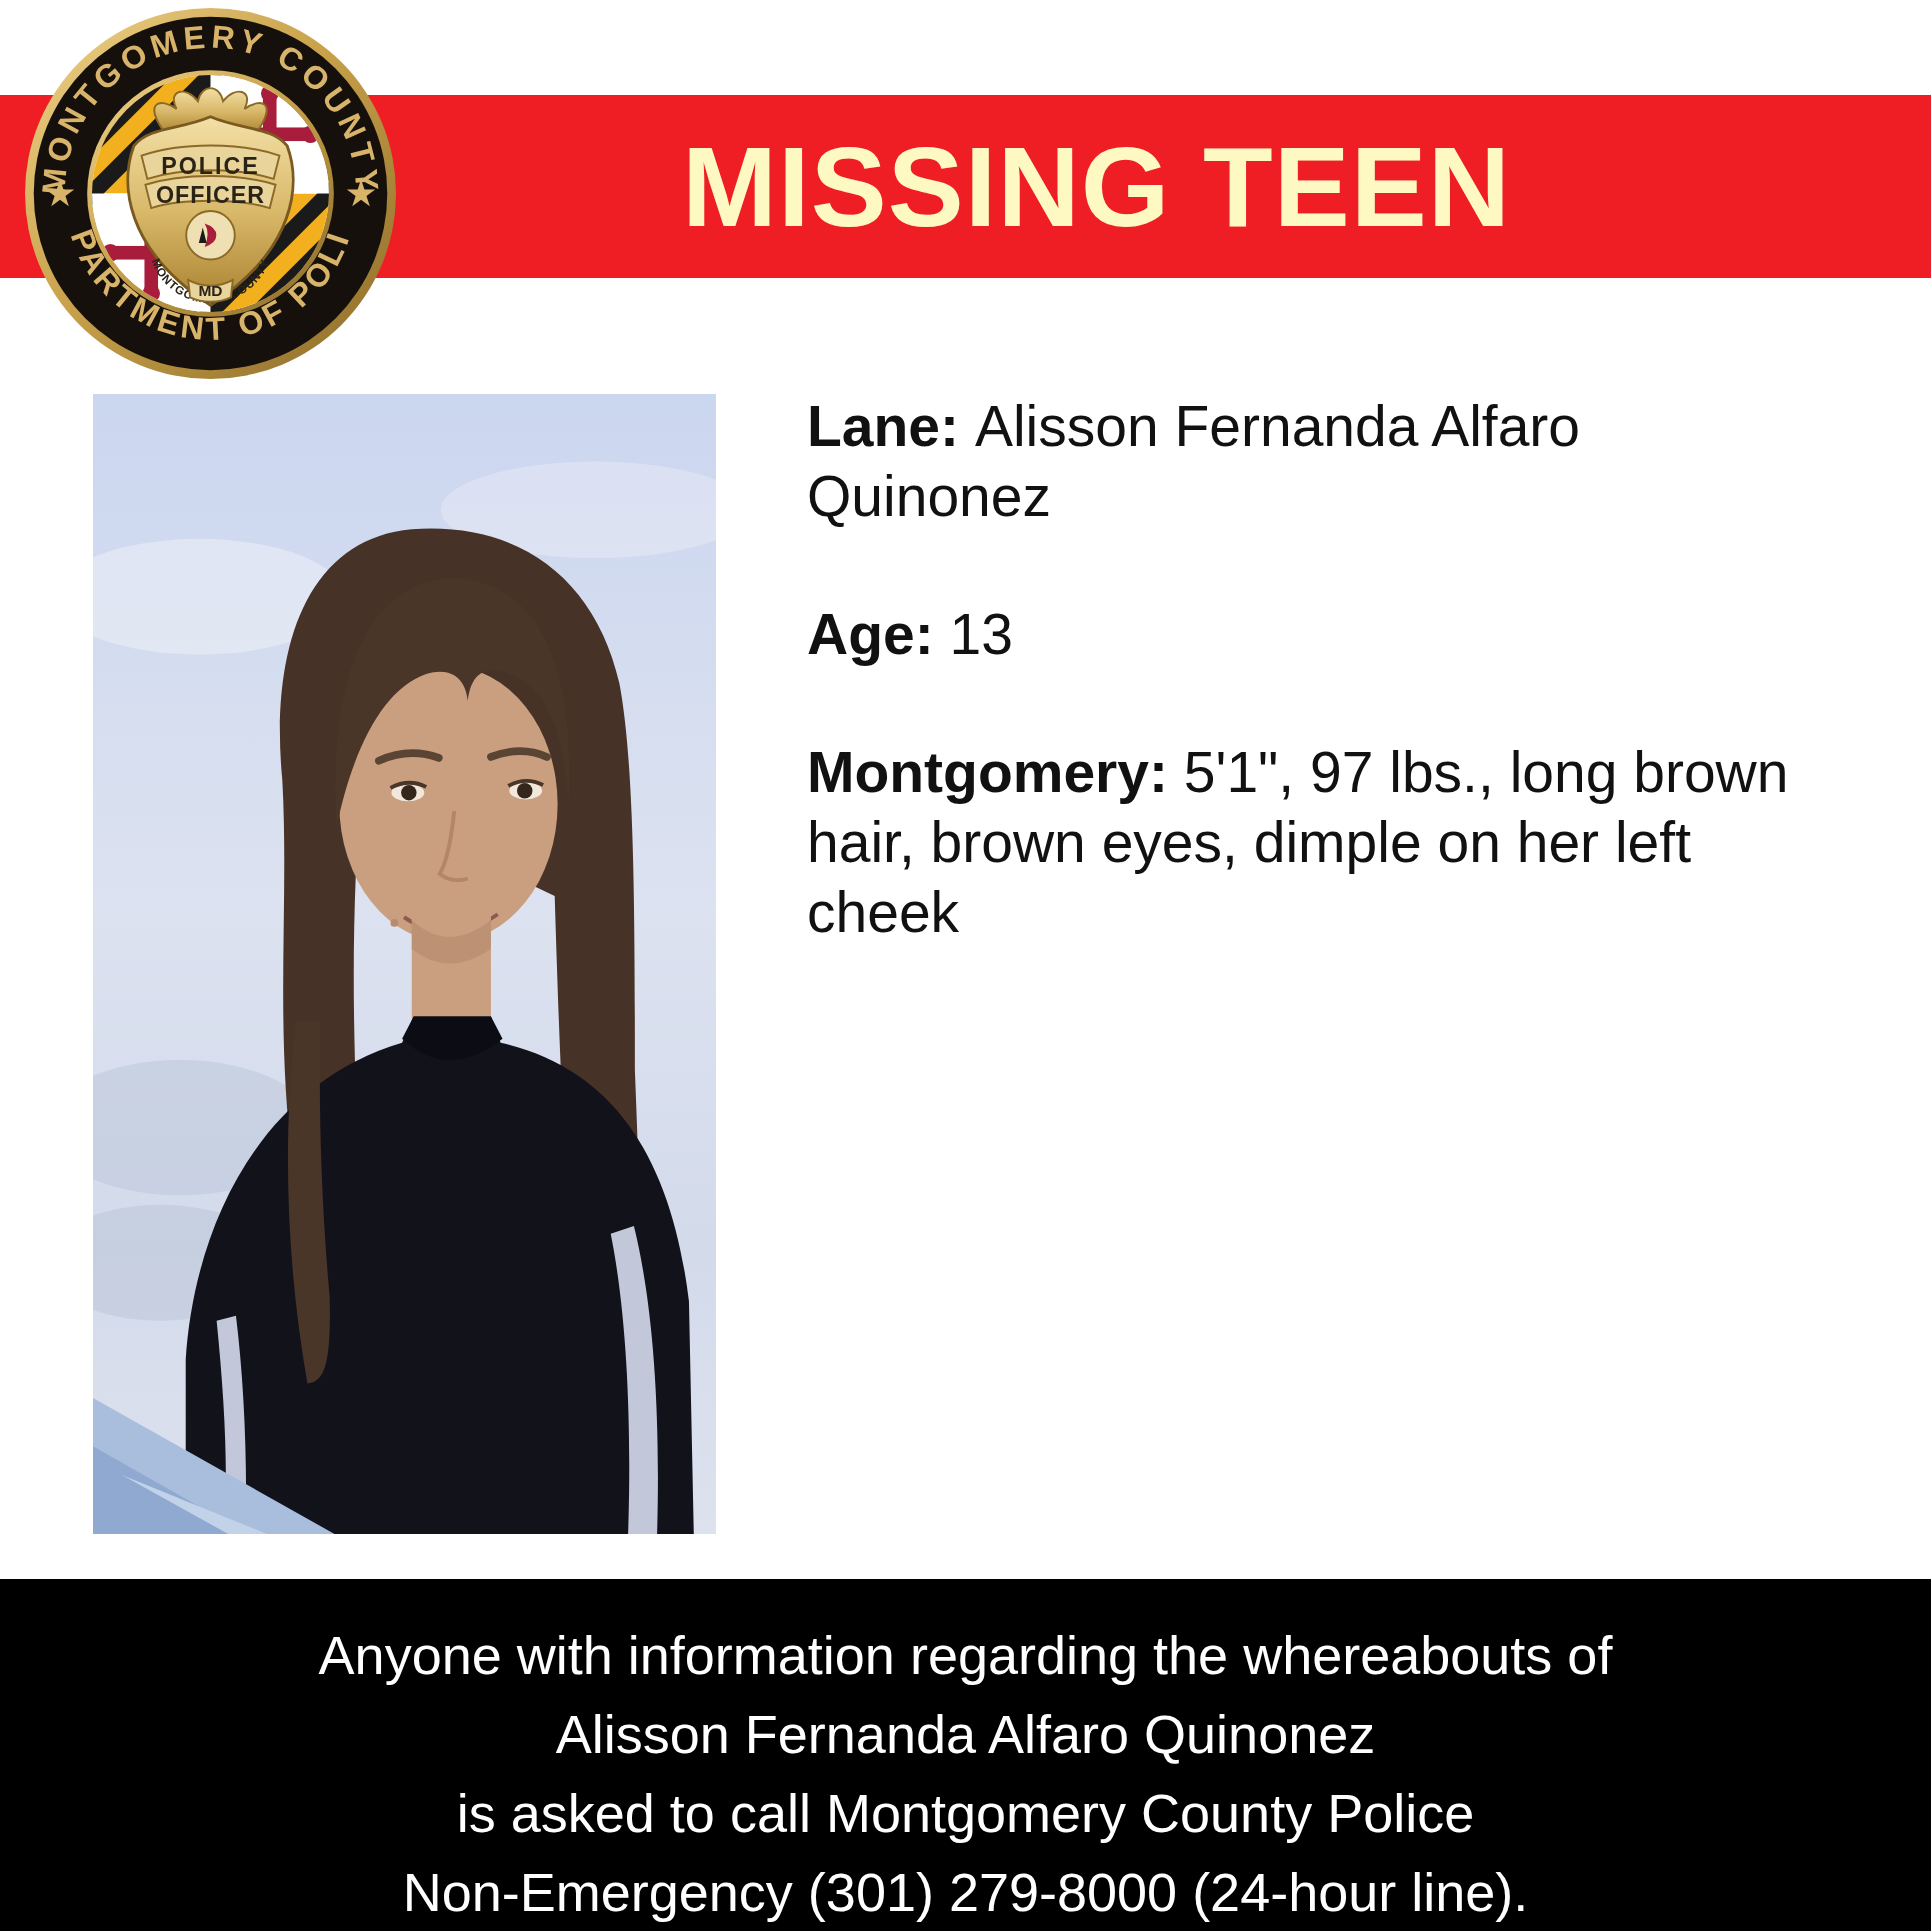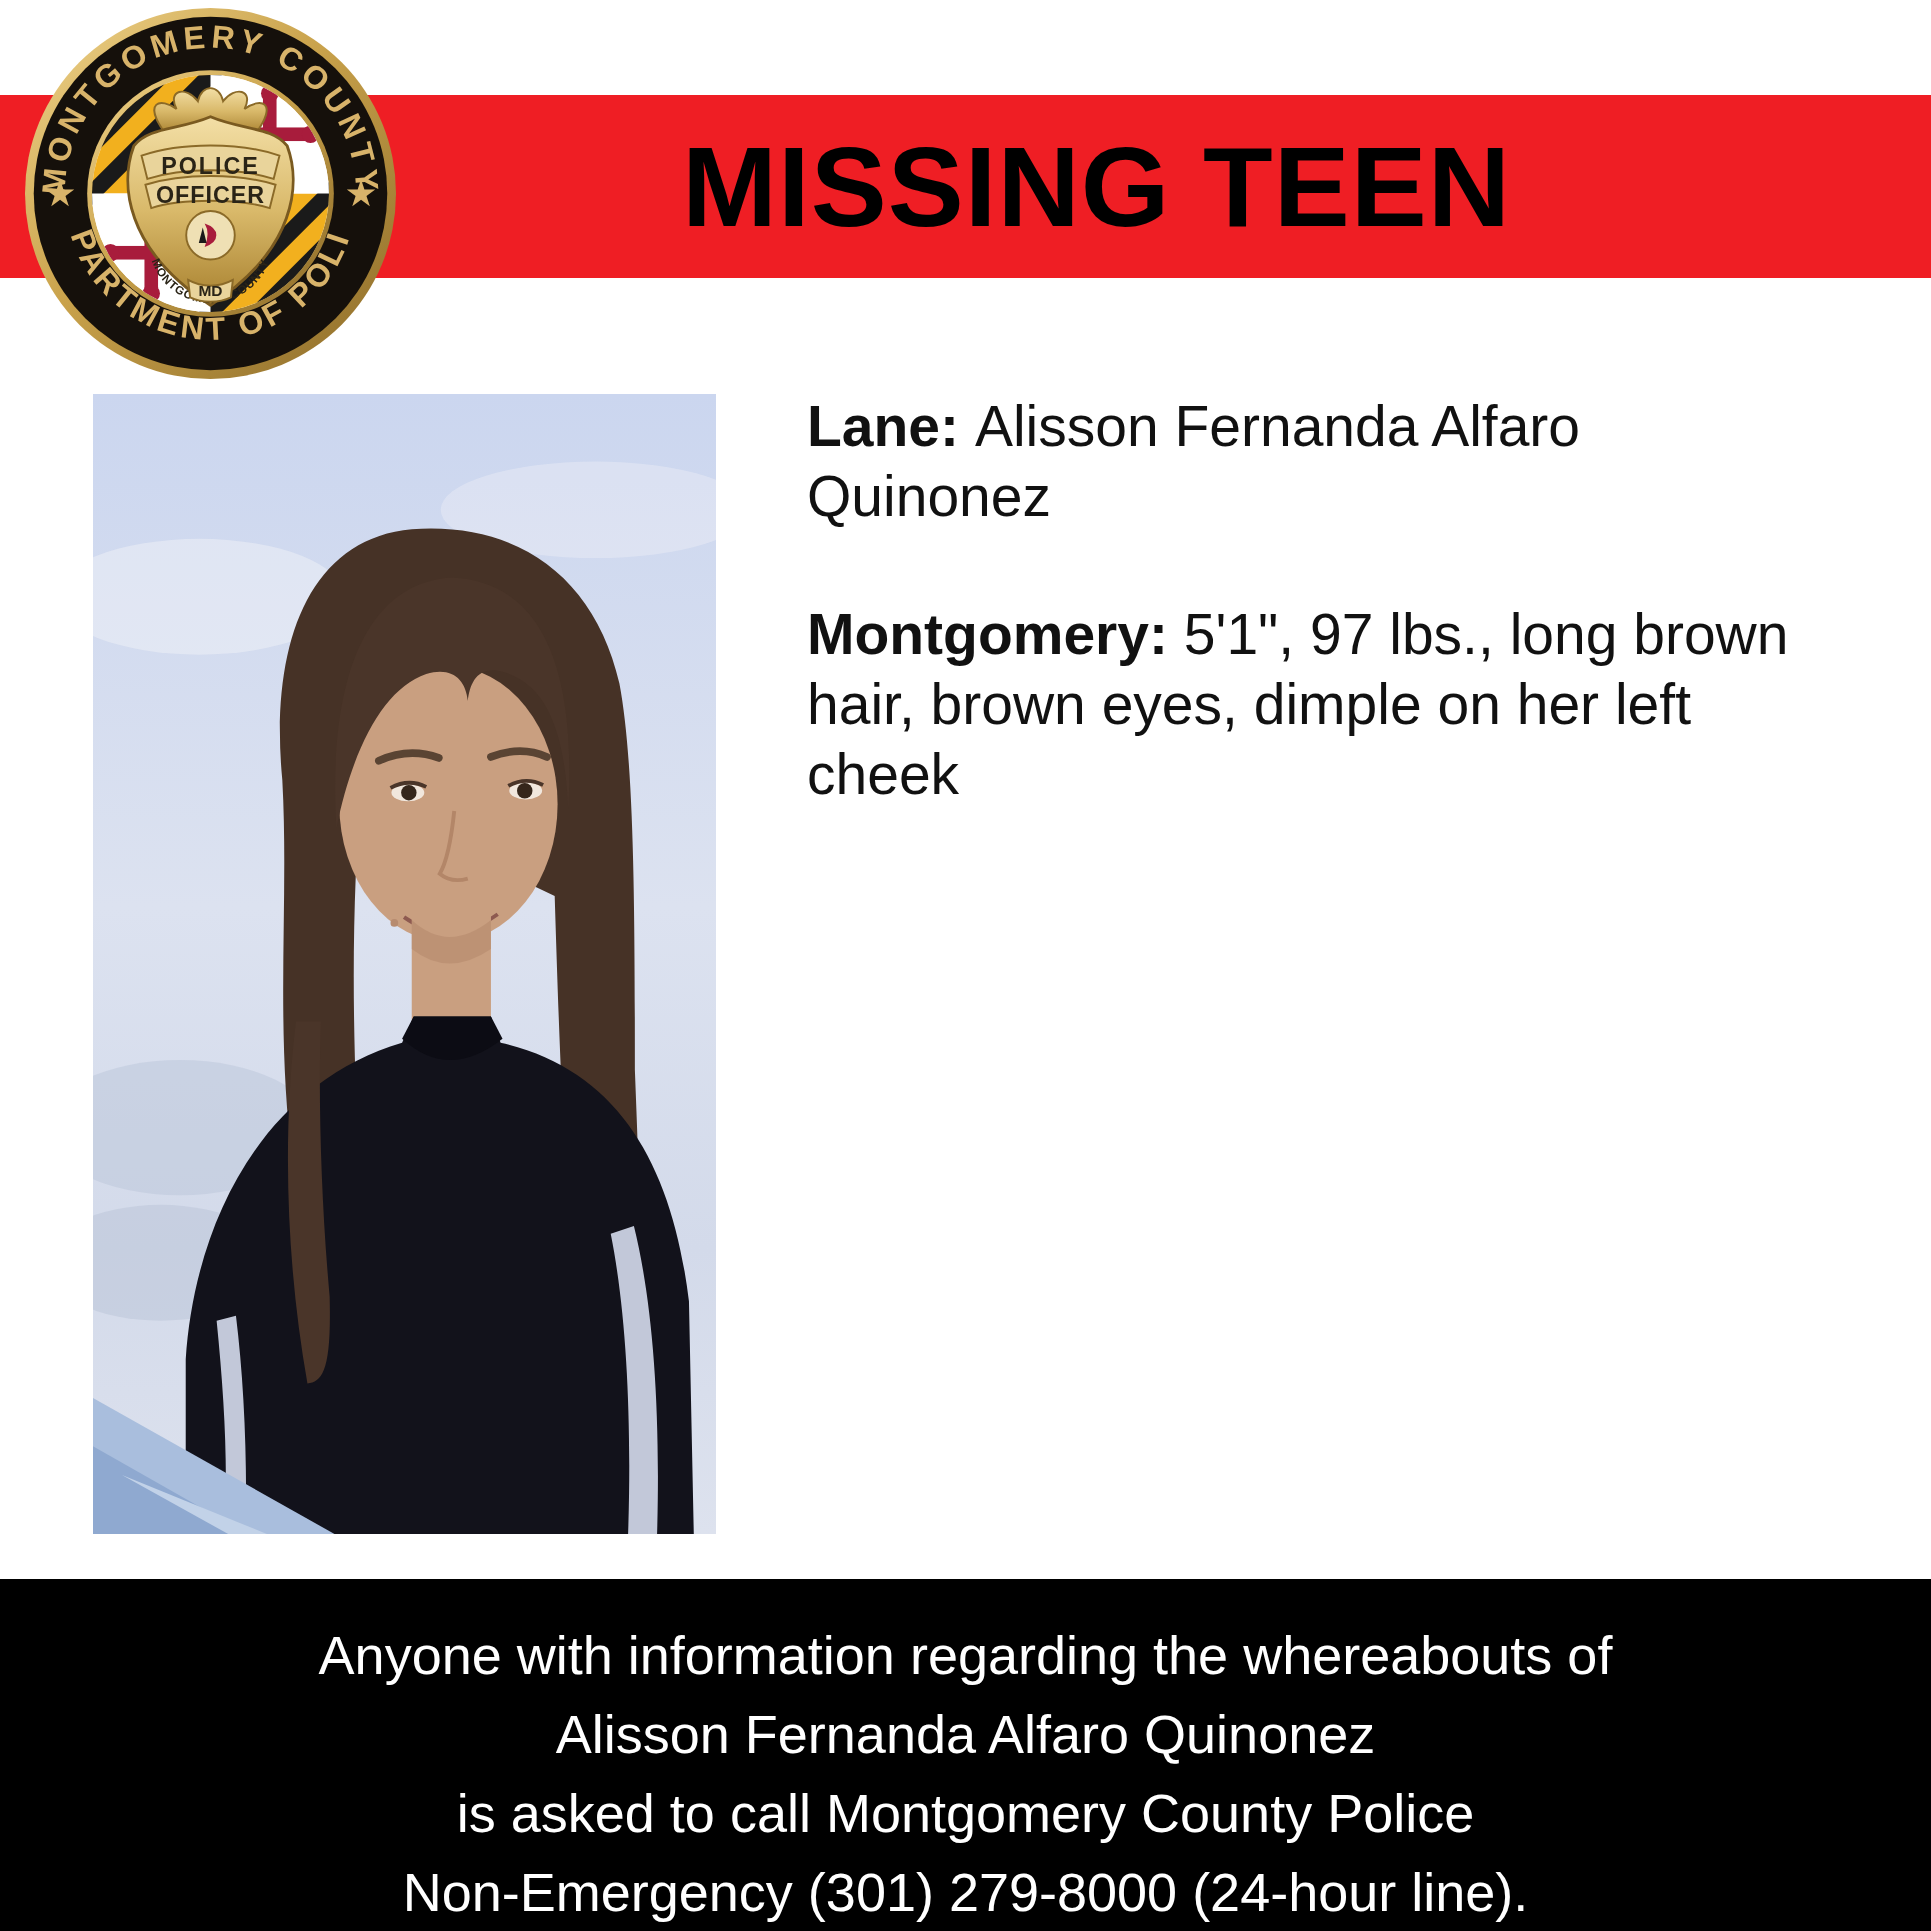--- a/index.html
+++ b/index.html
@@ -1,21 +1,21 @@
 <!DOCTYPE html>
 <html><head>
 <meta charset="utf-8">
 <style>
   html,body{margin:0;padding:0;background:#888;}
   .poster{position:relative;width:1931px;height:1931px;background:#ffffff;overflow:hidden;
           font-family:"Liberation Sans",sans-serif;}
   
   .banner{position:absolute;left:0;top:95px;width:1931px;height:183px;background:#EF1E24;}
   .banner-title{position:absolute;left:682px;top:0;height:183px;line-height:183px;
-          font-size:114px;font-weight:bold;letter-spacing:1px;color:#000000;white-space:nowrap;}
+          font-size:114px;font-weight:bold;letter-spacing:1px;color:#fef9c3;white-space:nowrap;}
   
   .seal{position:absolute;left:25px;top:7.7px;width:371px;height:371px;}
   
   .photo{position:absolute;left:93px;top:394px;width:623px;height:1140px;}
   
   .details{position:absolute;left:807px;top:391px;width:1054px;color:#111111;}
   .field{margin:0 0 68px 0;font-size:57px;line-height:70px;white-space:pre-line;}
   .field .label{font-weight:bold;}
   .field .value{font-weight:normal;}
   .field .label::after{content:" ";}
@@ -179,20 +179,21 @@
     <g>
       <path d="M 0,1040 L 0,1181 L 250,1181 Z" fill="#A9BEDD"></path>
       <path d="M 0,1090 L 0,1181 L 160,1181 Z" fill="#8FA9D0"></path>
       <path d="M 30,1120 L 140,1181 L 180,1181 Z" fill="#C2D2E8"></path>
     </g>
   </svg>
 
   <div class="details">
     <p class="field"><span class="label">Lane:</span><span class="value">Alisson Fernanda Alfaro
 Quinonez</span></p>
+    <p class="field"><span class="label">Age:</span><span class="value">13</span></p>
     <p class="field"><span class="label">Montgomery:</span><span class="value">5'1", 97 lbs., long brown
 hair, brown eyes, dimple on her left
 cheek</span></p>
   </div>
 
   <div class="footer" style="background: rgb(0, 0, 0);">
     <div class="footer-text">Anyone with information regarding the whereabouts of
 Alisson Fernanda Alfaro Quinonez
 is asked to call Montgomery County Police
 Non-Emergency (301) 279-8000 (24-hour line).</div>

